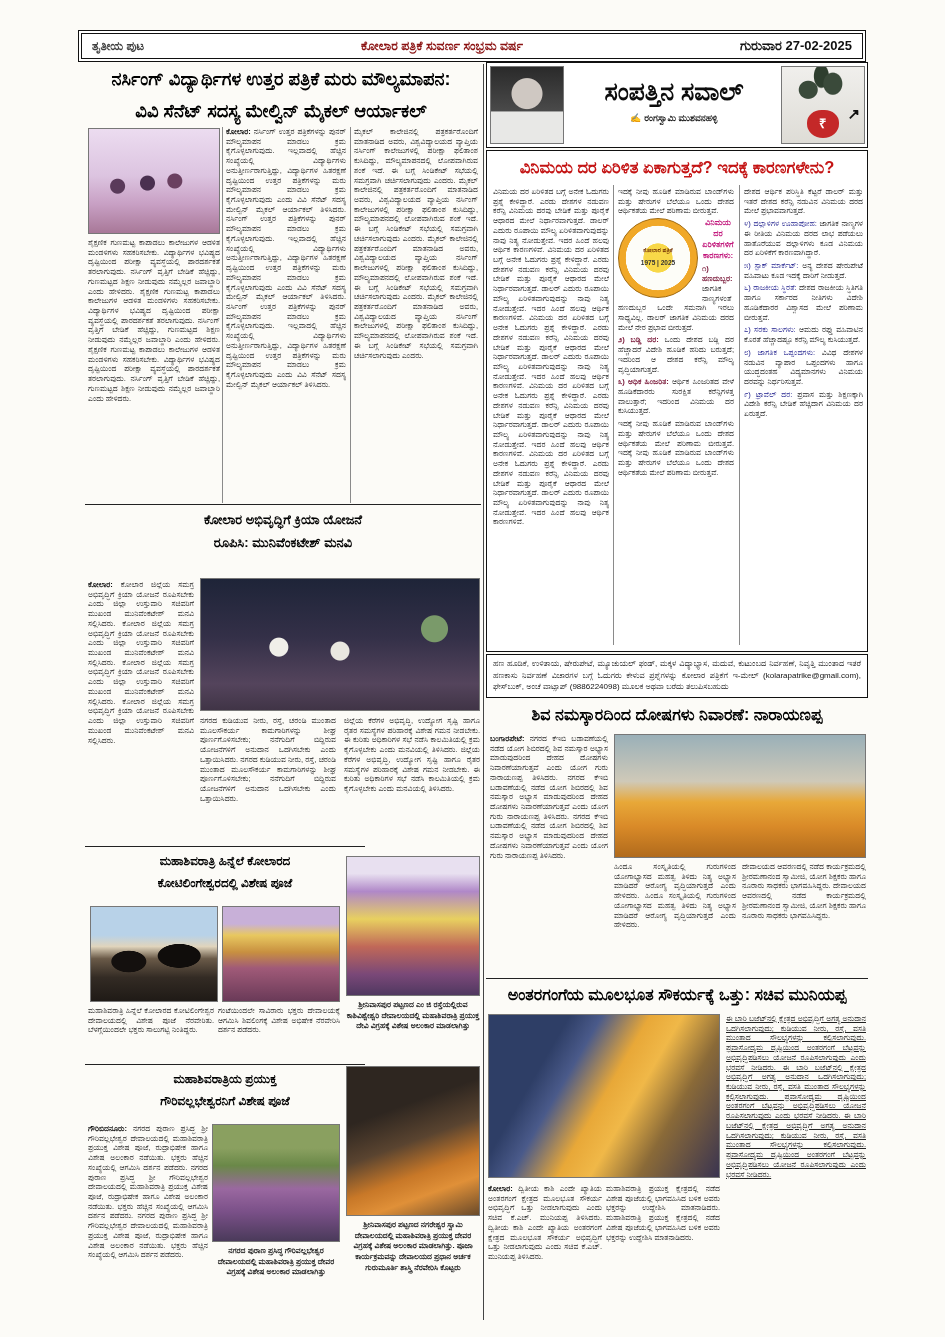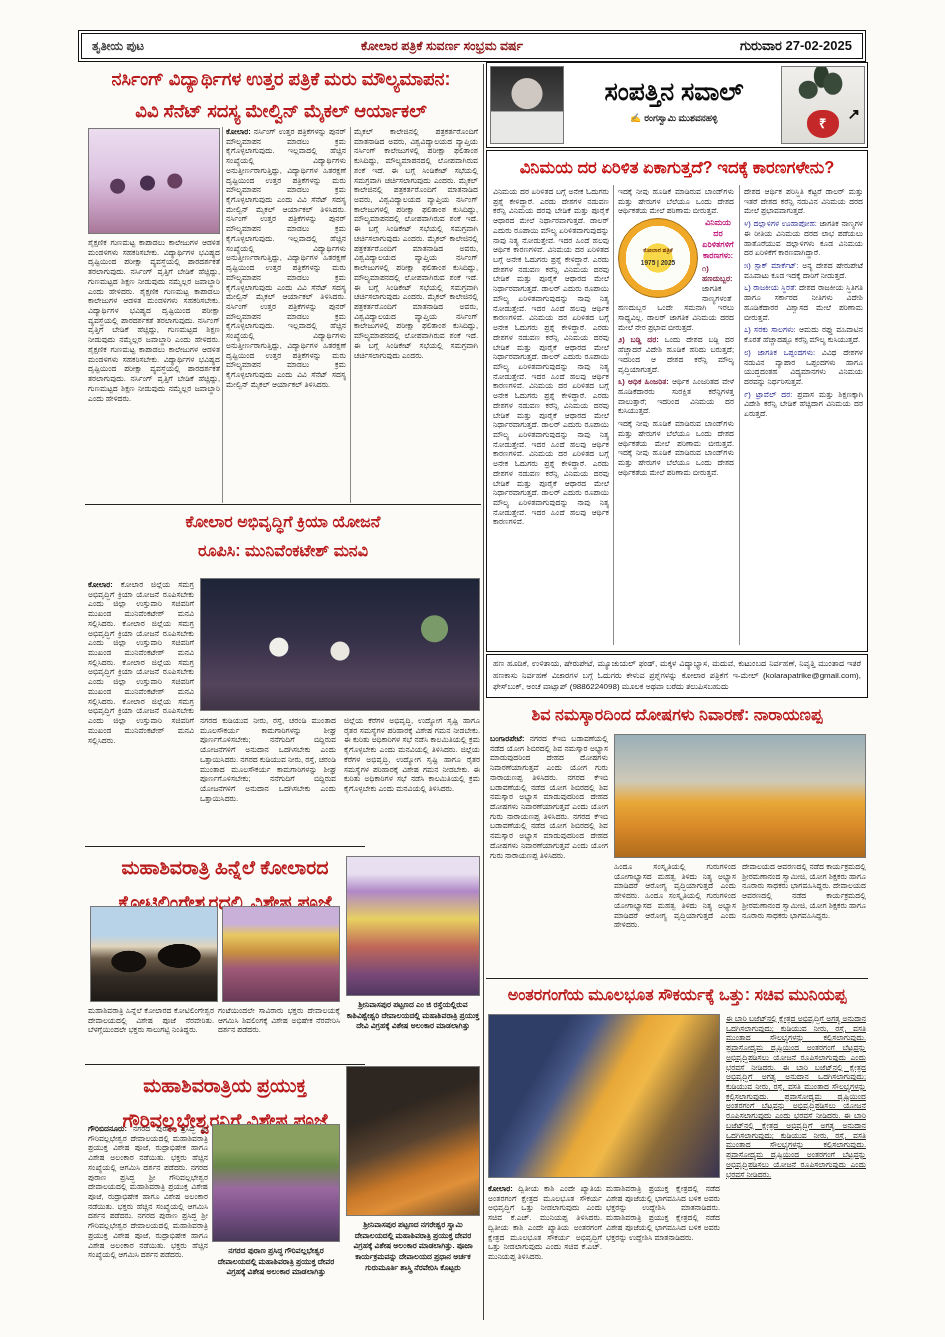--- a/index.html
+++ b/index.html
@@ -8,24 +8,24 @@
   .abs{position:absolute;}
   
   .header-bar{left:78px;top:30px;width:788px;height:32px;border:1px solid #111;background:#fff;
               box-sizing:border-box;padding:2px;}
   .header-inner{width:100%;height:100%;border:1px solid #111;box-sizing:border-box;
                 display:flex;align-items:center;justify-content:space-between;padding:0 10px;}
   .edition{font-size:12px;font-weight:bold;color:#404040;}
   .banner{font-size:12.5px;font-weight:bold;color:#8b1212;}
   .date{font-size:13px;font-weight:bold;color:#111;}
   
-  .headline{font-weight:bold;text-align:center;color:#b91c1c;}
+  .headline{font-weight:bold;text-align:center;color:#000000;}
   .h-big{font-size:18px;line-height:1.75;}
-  .h-mid{font-size:16px;line-height:1.8;}
-  .h-sm{font-size:19px;line-height:1.85;}
+  .h-mid{font-size:13px;line-height:1.8;}
+  .h-sm{font-size:12px;line-height:1.85;}
   .h-red{font-size:16.5px;color:#c41414;line-height:1.6;}
   .h-right{font-size:16px;line-height:1.6;}
   
   .body-txt{font-size:7.6px;line-height:1.28;text-align:justify;color:#222;overflow:hidden;}
   .dl{font-weight:bold;color:#111;}
   .caption{font-size:7.6px;font-weight:bold;text-align:center;line-height:1.4;color:#1a1a1a;overflow:hidden;}
   
   .hrule{height:1px;background:#222;}
   .vrule{width:1px;background:#8a8a8a;}
   .vmain{width:1px;background:#444;}

